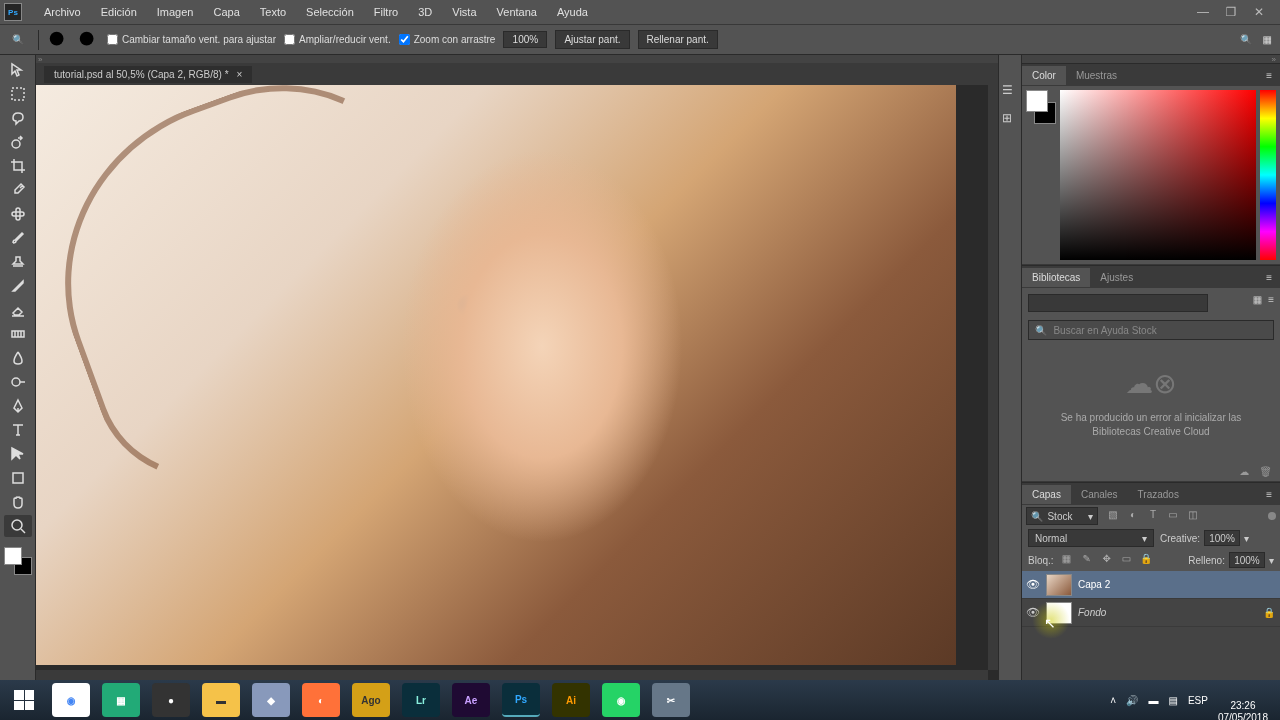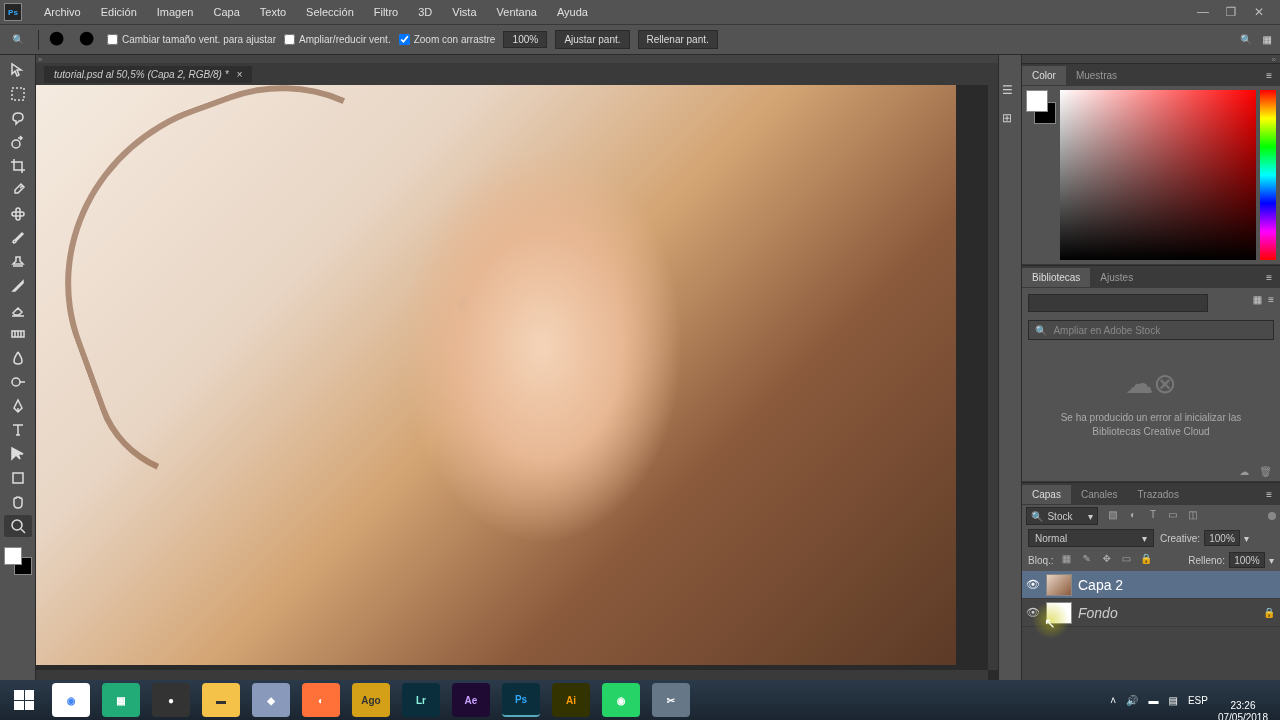--- a/index.html
+++ b/index.html
@@ -28,21 +28,21 @@
 .left-tools { width: 36px; background: #535353; border-right: 1px solid #2a2a2a; display: flex; flex-direction: column; align-items: center; padding-top: 4px; gap: 2px; }
 .tool-btn { width: 28px; height: 22px; display: flex; align-items: center; justify-content: center; color: #ddd; font-size: 14px; cursor: pointer; position: relative; border-radius: 2px; }
 .tool-btn.active { background: #3a3a3a; }
 .tool-btn svg { width: 16px; height: 16px; stroke: #ddd; fill: none; stroke-width: 1.5; }
 .swatches { margin-top: 8px; width: 28px; height: 28px; position: relative; }
 .swatch-fg { position: absolute; width: 18px; height: 18px; background: #fff; border: 1px solid #888; top: 0; left: 0; z-index: 2; }
 .swatch-bg { position: absolute; width: 18px; height: 18px; background: #000; border: 1px solid #888; bottom: 0; right: 0; }
 
 
 .doc-area { flex: 1; background: #2a2a2a; display: flex; flex-direction: column; position: relative; }
-.doc-tab-row { height: 22px; background: #3a3a3a; display: flex; align-items: center; padding-left: 8px; color: #ccc; font-size: 10px; font-style: italic; }
+.doc-tab-row { height: 22px; background: #3a3a3a; display: flex; align-items: center; padding-left: 8px; color: #ccc; font-size: 10px; }
 .doc-tab { background: #2e2e2e; padding: 3px 10px; display: flex; gap: 8px; align-items: center; }
 .canvas-wrap { flex: 1; display: flex; align-items: flex-start; justify-content: flex-start; overflow: hidden; position: relative; }
 .canvas { width: 920px; height: 580px; background: linear-gradient(135deg, #f5ebe0 0%, #e8d5c4 30%, #d4a574 50%, #8b5a3c 70%, #5c3a26 100%); position: relative; margin: 0; }
 .canvas::before { content: ""; position: absolute; inset: 0; background: radial-gradient(ellipse 200px 280px at 55% 45%, #f4d4b8 0%, #e8b894 40%, transparent 70%), radial-gradient(circle 20px at 47% 38%, #4a7fa8 0%, transparent 60%), radial-gradient(circle 20px at 62% 38%, #4a7fa8 0%, transparent 60%); }
 .canvas::after { content: ""; position: absolute; left: 3%; top: 2%; width: 40%; height: 60%; border: 6px solid rgba(110, 60, 30, 0.5); border-radius: 50% 40% 60% 30%; border-right-color: transparent; border-bottom-color: transparent; transform: rotate(-20deg); }
 .scroll-h { position: absolute; bottom: 0; left: 0; right: 10px; height: 10px; background: #3a3a3a; }
 .scroll-v { position: absolute; right: 0; top: 0; bottom: 10px; width: 10px; background: #3a3a3a; }
 
 
 .mid-col { width: 24px; background: #535353; border-left: 1px solid #2a2a2a; border-right: 1px solid #2a2a2a; padding-top: 28px; display: flex; flex-direction: column; align-items: center; gap: 12px; }
@@ -86,21 +86,21 @@
 .opac-val { background: #393939; width: 36px; height: 16px; text-align: center; border: 1px solid #2a2a2a; display: flex; align-items: center; justify-content: center; }
 .layer-lock { height: 22px; display: flex; align-items: center; padding: 0 6px; gap: 6px; }
 .lock-icons { display: flex; gap: 6px; }
 .lock-ic { width: 14px; height: 14px; font-size: 10px; color: #aaa; text-align: center; }
 .layer-list { flex: 1; background: #444; overflow: hidden; position: relative; }
 .layer-row { height: 28px; display: flex; align-items: center; padding: 0 4px; gap: 6px; border-bottom: 1px solid #3a3a3a; }
 .layer-row.sel { background: #5a6f8a; color: #fff; }
 .eye { width: 14px; text-align: center; font-size: 11px; cursor: pointer; }
 .layer-thumb { width: 26px; height: 22px; background: linear-gradient(135deg, #e8d5c4, #8b5a3c); border: 1px solid #888; }
 .layer-thumb.white { background: #fff; }
-.layer-name { font-size: 14px; }
+.layer-name { font-size: 10px; }
 .layer-name.italic { font-style: italic; }
 .layer-lock-ic { margin-left: auto; font-size: 10px; color: #aaa; }
 .cursor-spot { position: absolute; left: 10px; top: 30px; width: 38px; height: 38px; background: radial-gradient(circle, rgba(200,200,0,0.5), transparent 70%); border-radius: 50%; pointer-events: none; }
 .cursor-arrow { position: absolute; left: 22px; top: 44px; font-size: 14px; color: #fff; pointer-events: none; }
 .layer-footer { height: 20px; display: flex; align-items: center; justify-content: flex-end; gap: 10px; padding: 0 8px; background: #434343; color: #999; }
 
 
 .status-bar { height: 16px; background: #535353; display: flex; align-items: center; color: #ccc; font-size: 9px; padding: 0 8px; gap: 20px; border-top: 1px solid #2a2a2a; }
 
 
@@ -337,21 +337,21 @@
         <div class="panel-menu">≡</div>
       </div>
       <div class="lib-body">
         <div class="lib-select"></div>
         <div class="lib-viewbtns">
           <span>▦</span>
           <span>≡</span>
         </div>
         <div class="lib-search">
           <span>🔍</span>
-          <span>Ampliar en Adobe Stock</span>
+          <span>Buscar en Ayuda Stock</span>
         </div>
         <div class="lib-error">
           <div class="lib-cloud-icon">☁⊗</div>
           <div>Se ha producido un error al inicializar las Bibliotecas Creative Cloud</div>
         </div>
       </div>
       <div class="lib-footer">
         <span>☁</span>
         <span>🗑</span>
       </div>

